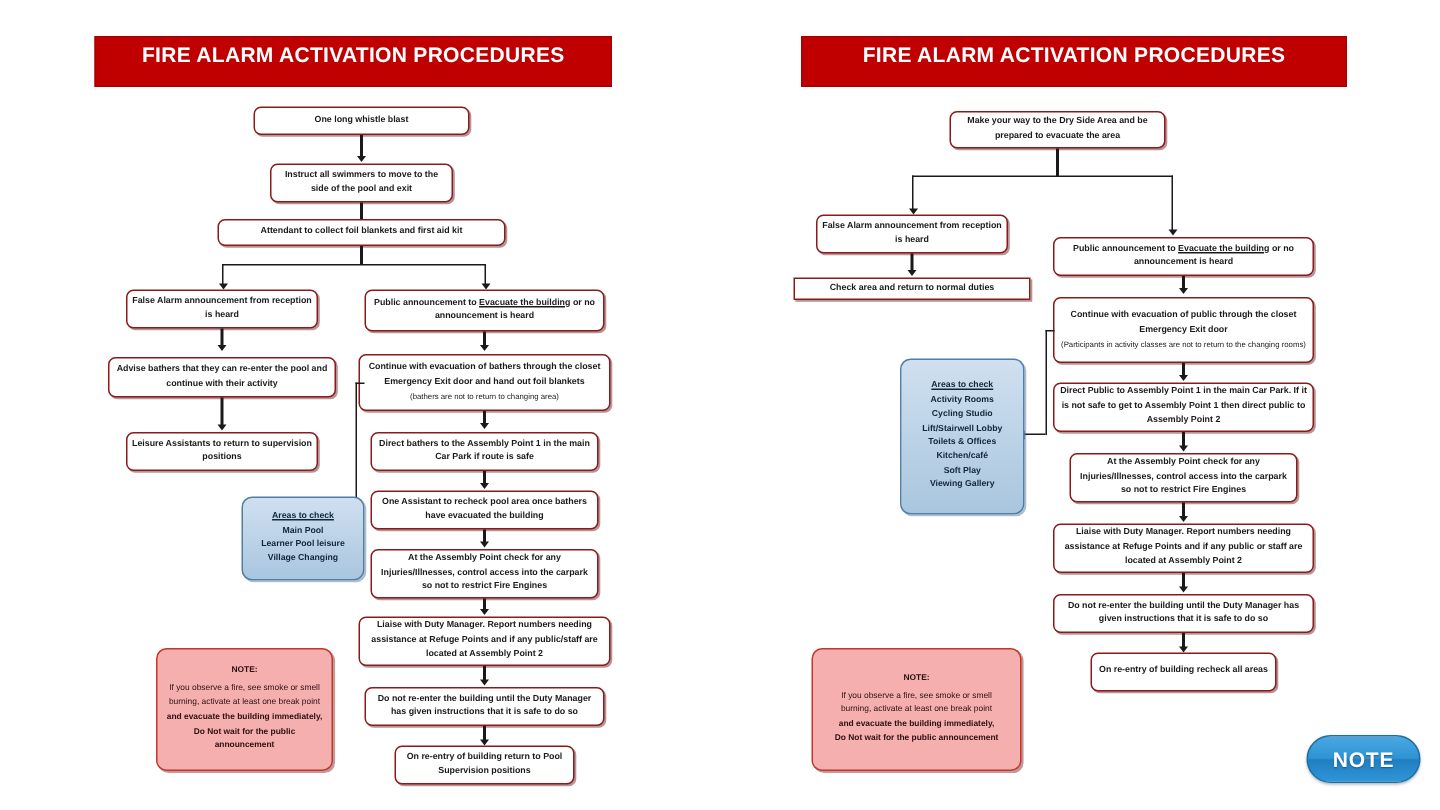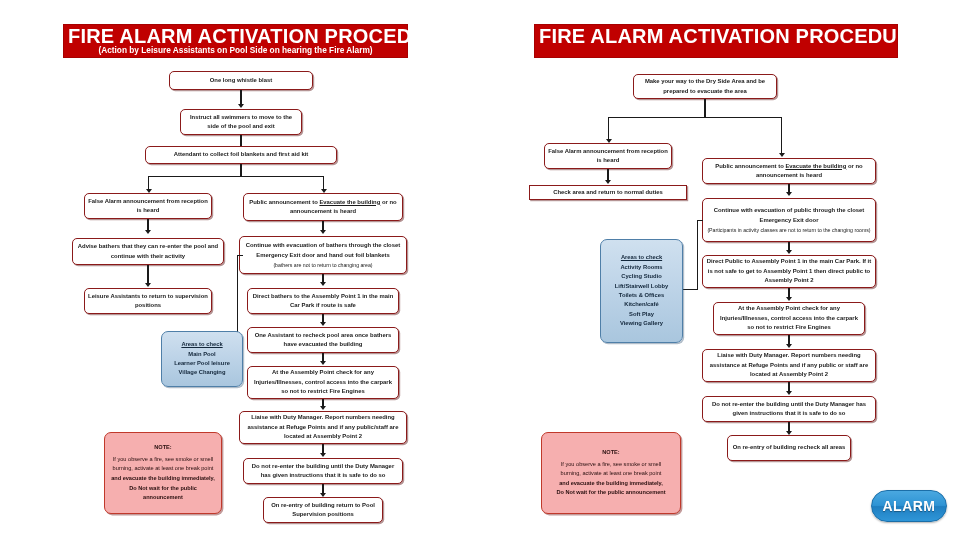--- a/index.html
+++ b/index.html
@@ -19,21 +19,21 @@
   
   .banner {
     position: absolute;
     background: #C00000;
     color: #ffffff;
     text-align: center;
     padding: 3px 4px 4px 4px;
     border: 1px solid #A80000;
   }
   .banner-title {
-    font-size: 20px;
+    font-size: 14px;
     font-weight: bold;
     letter-spacing: .2px;
     line-height: 17px;
     white-space: nowrap;
   }
   .banner-sub {
     font-size: 8.3px;
     font-weight: bold;
     line-height: 11px;
     white-space: nowrap;
@@ -146,21 +146,20 @@
     box-shadow: 0 1px 2px rgba(0,0,0,.3);
   }
 </style>
 </head>
 <body>
 
 <div id="page">
 
   <div class="banner" style="left:63px; top:24px; width:345px; height:34px;">
     <div class="banner-title">FIRE ALARM ACTIVATION PROCEDURES</div>
-    <div class="banner-sub">(Action by Leisure Assistants on Pool Side on hearing the Fire Alarm)</div>
   </div>
 
   <div class="box" style="left:169px; top:71px; width:144px; height:19px;">
     <span>One long whistle blast</span>
   </div>
   <div class="vline" style="left:240.3px; top:90px; height:15px;"></div>
   <div class="arrow-down" style="left:238px; top:104px;"></div>
 
   <div class="box" style="left:180px; top:109px; width:122px; height:26px;">
     <span>Instruct all swimmers to move to the side of the pool and exit</span>
@@ -346,16 +345,16 @@
 
   <div class="notebox" style="left:541px; top:432px; width:140px; height:82px;">
     <div class="nt">NOTE:</div>
     <div>If you observe a fire, see smoke or smell</div>
     <div>burning, activate at least one break point</div>
     <div class="b">and evacuate the building immediately,</div>
     <div class="b">Do Not wait for the public announcement</div>
   </div>
 
   <div id="close-button" style="left:871px; top:490px; width:76px; height:32px;">
-    <span>ALARM</span>
+    <span>NOTE</span>
   </div>
 
 </div>
 
 </body></html>

